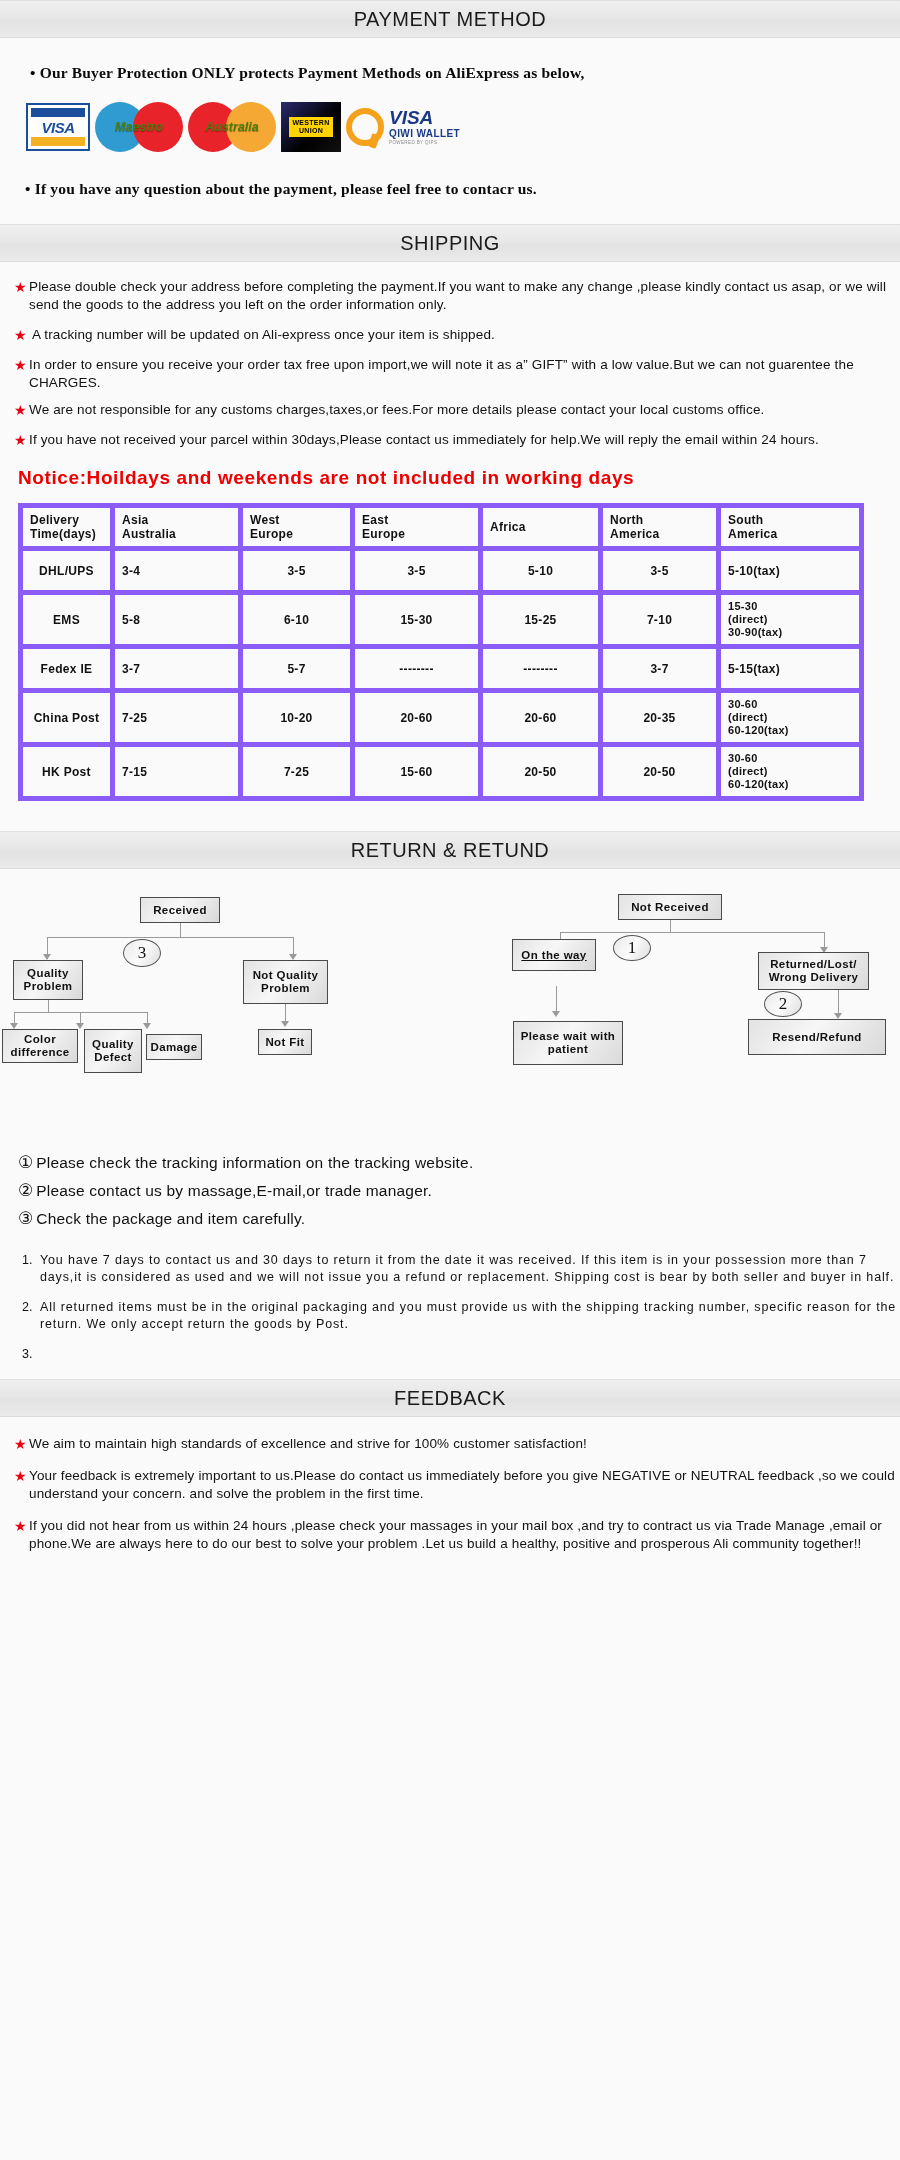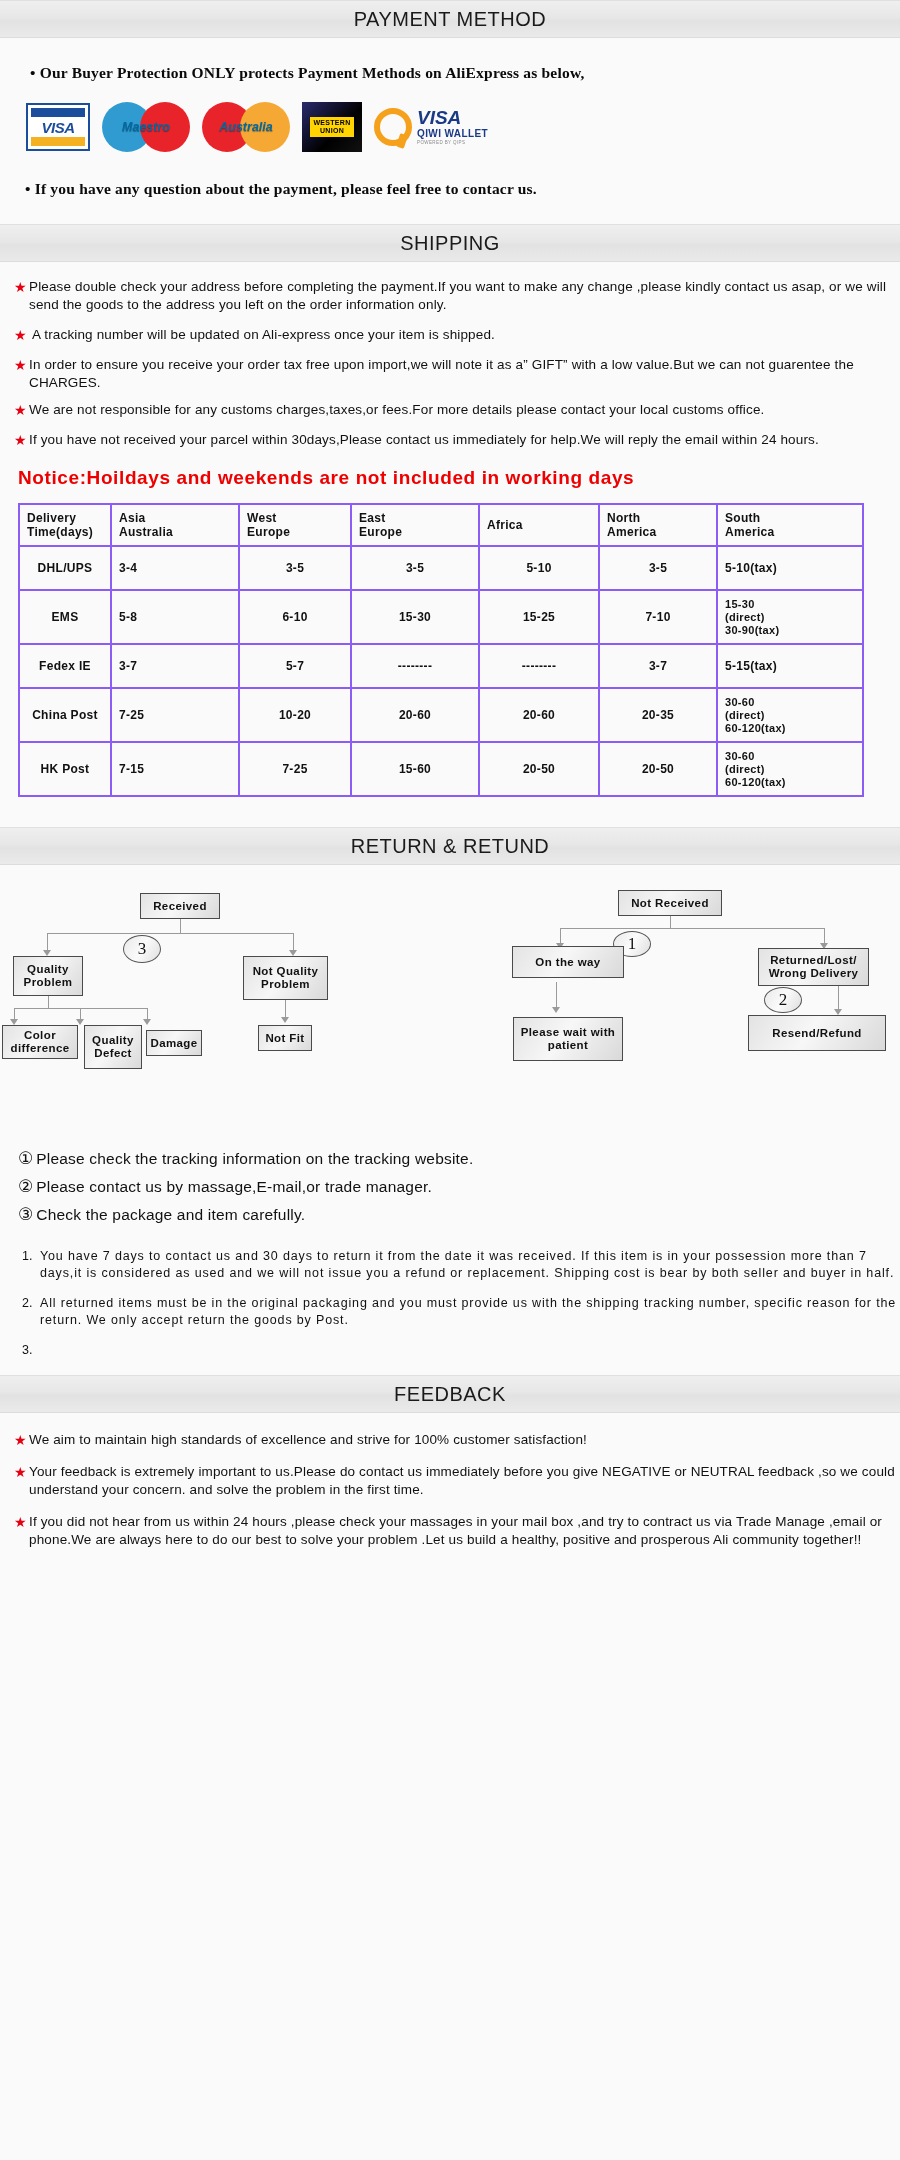--- a/index.html
+++ b/index.html
@@ -32,39 +32,39 @@
     font-family:"Liberation Serif", serif;
     font-weight:bold;
     font-size:15.5px;
     color:#0a0a0a;
     letter-spacing:0.2px;
   }
   .pay-top{ margin:26px 0 0 30px; }
   .pay-bot{ margin:28px 0 0 25px; }
   .logos{
     margin:20px 0 0 26px;
-    display:flex; align-items:center; gap:12px;
+    display:flex; align-items:center; gap:5px;
   }
   .logo{ position:relative; }
   
   .visa{
     width:64px;height:48px;background:#fff;border:2px solid #1a4e9c;
     display:flex;flex-direction:column;justify-content:space-between;
   }
   .visa .bar-top{height:9px;background:#1a4e9c;margin:3px 3px 0 3px;}
   .visa .mid{flex:1;display:flex;align-items:center;justify-content:center;
     color:#1a4e9c;font-style:italic;font-weight:bold;font-size:15px;
     font-family:"Liberation Sans",sans-serif;letter-spacing:-0.5px;}
   .visa .bar-bot{height:9px;background:#f4b223;margin:0 3px 3px 3px;}
   
   .circles{width:88px;height:50px;position:relative;}
   .circles .c{position:absolute;top:0;width:50px;height:50px;border-radius:50%;}
   .circles .label{
     position:absolute;inset:0;display:flex;align-items:center;justify-content:center;
-    color:#0369a1;font-weight:bold;font-size:12.5px;font-style:italic;z-index:5;
+    color:#4d7c0f;font-weight:bold;font-size:12.5px;font-style:italic;z-index:5;
     text-shadow:0 1px 1px rgba(0,0,0,.35);
     font-family:"Liberation Sans",sans-serif;
   }
   .maestro .c1{left:0;background:#2f9bd0;}
   .maestro .c2{right:0;background:#e8232a;}
   .mc .c1{left:0;background:#e8232a;}
   .mc .c2{right:0;background:#f5a833;}
   
   .wu{
     width:60px;height:50px;
@@ -102,21 +102,21 @@
   .notice{
     color:#ee0000;font-weight:bold;font-size:19px;margin:18px 0 0 18px;
     letter-spacing:.6px;font-family:"Liberation Sans",sans-serif;
   }
   
   table.ship{
     border-collapse:collapse;margin:14px 0 0 18px;width:846px;
     font-family:"Liberation Sans",sans-serif;
   }
   table.ship td{
-    border:2px solid #8b5cf6;font-size:12px;font-weight:bold;
+    border:5px solid #8b5cf6;font-size:12px;font-weight:bold;
     padding:5px 7px;color:#111;letter-spacing:.3px;
   }
   table.ship td.hd{vertical-align:middle;}
   table.ship td.ctr{text-align:center;}
   table.ship td.lead{text-align:center;}
   .r-h{height:42px;}
   .r-b{height:44px;}
   .r-t{height:54px;}
   
   .flow{position:relative;width:900px;height:268px;}
@@ -327,21 +327,21 @@
   <div class="node" style="left:618px;top:25px;width:104px;height:26px;">Not  Received</div>
   <div class="ln" style="left:670px;top:51px;width:1px;height:12px;"></div>
   <div class="ln" style="left:560px;top:63px;width:265px;height:1px;"></div>
   <div class="ln" style="left:560px;top:63px;width:1px;height:16px;"></div>
   <div class="arw" style="left:556px;top:78px;"></div>
   <div class="ln" style="left:824px;top:63px;width:1px;height:16px;"></div>
   <div class="arw" style="left:820px;top:78px;"></div>
 
   <div class="circ" style="left:613px;top:66px;width:38px;height:26px;">1</div>
 
-  <div class="node" style="left:512px;top:81px;width:112px;height:32px;">On the way</div>
+  <div class="node" style="left:512px;top:70px;width:84px;height:32px;text-decoration:underline;">On the way</div>
   <div class="node" style="left:758px;top:83px;width:111px;height:38px;">Returned/Lost/ Wrong Delivery</div>
 
   <div class="ln" style="left:556px;top:117px;width:1px;height:26px;"></div>
   <div class="arw" style="left:552px;top:142px;"></div>
   <div class="ln" style="left:838px;top:121px;width:1px;height:24px;"></div>
   <div class="arw" style="left:834px;top:144px;"></div>
 
   <div class="circ" style="left:764px;top:122px;width:38px;height:26px;">2</div>
 
   <div class="node" style="left:513px;top:152px;width:110px;height:44px;">Please wait with patient</div>

